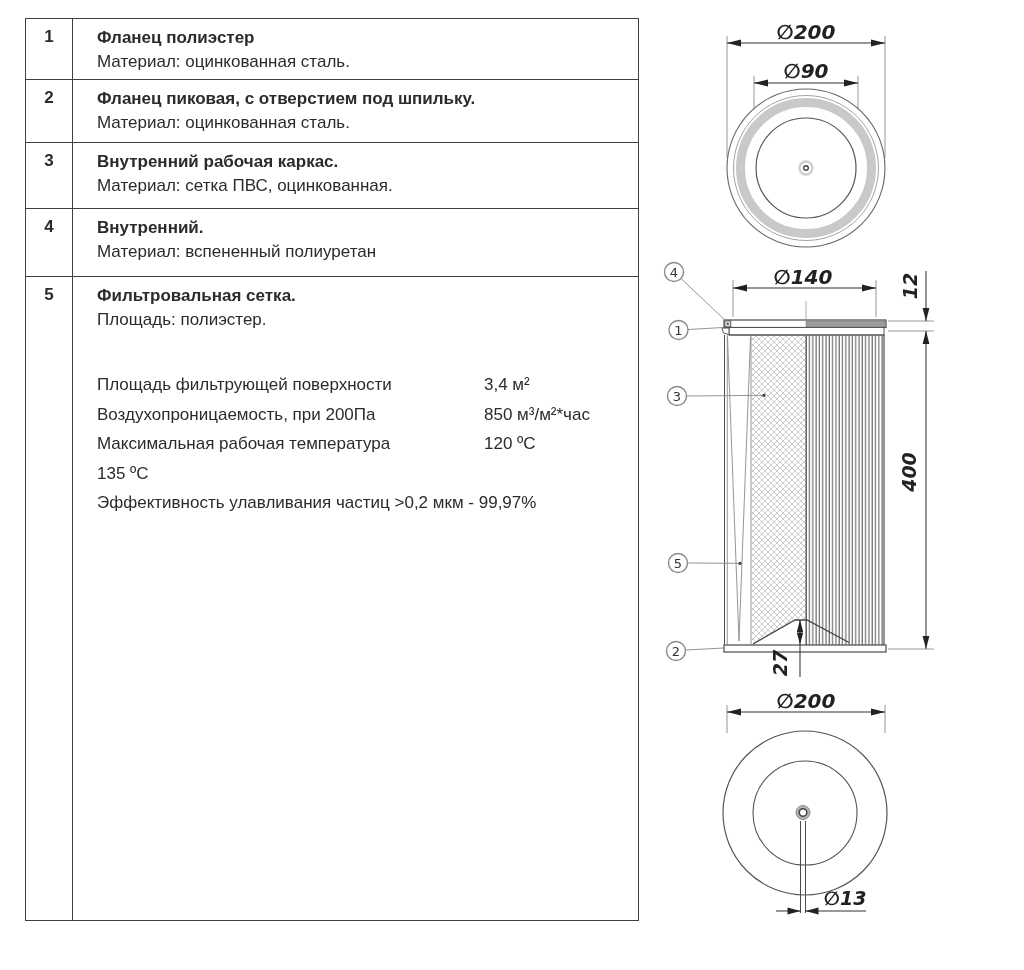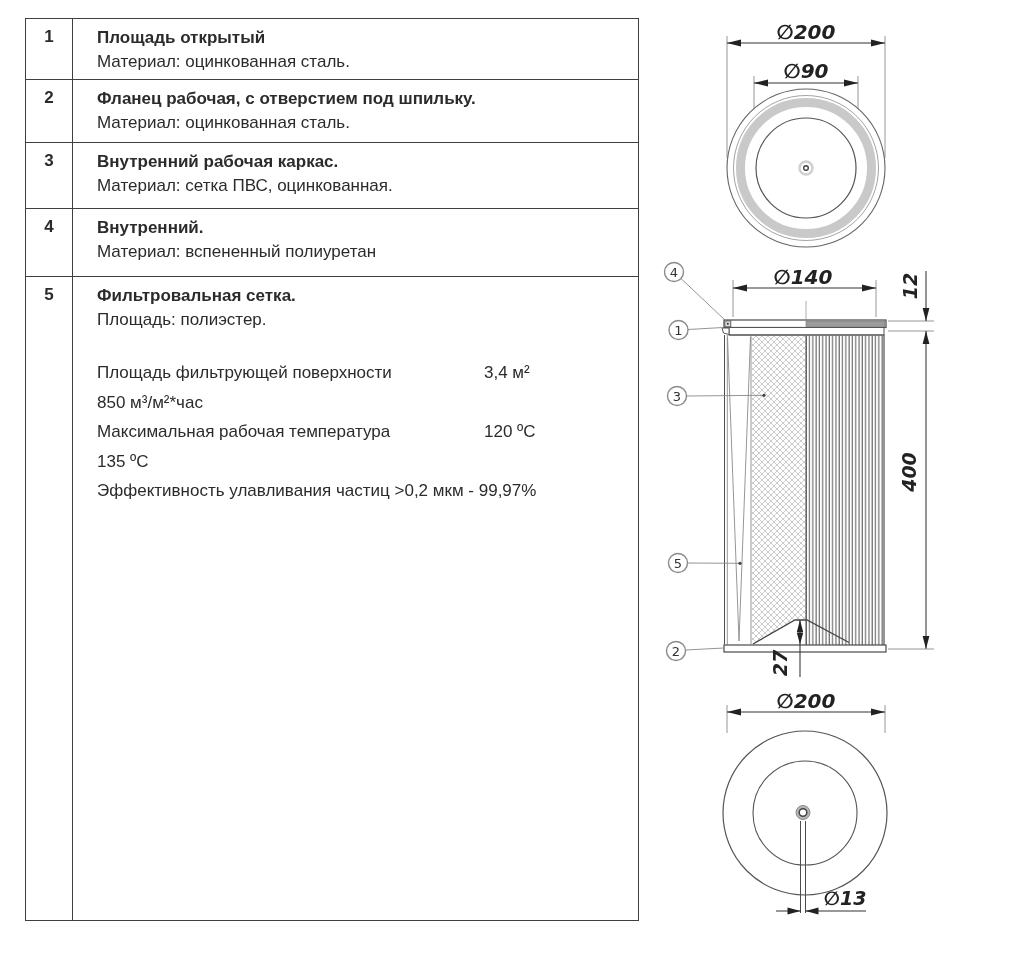--- a/index.html
+++ b/index.html
@@ -12,21 +12,21 @@
       display:flex;flex-direction:column;background:#fff;}
   .t-row{display:grid;grid-template-columns:47px 1fr;
       border-bottom:1.5px solid #3f3f3f;box-sizing:border-box;}
   .t-row:last-child{border-bottom:none;flex:1;}
   .r1{height:61px}.r2{height:63px}.r3{height:66px}.r4{height:68px}
   .cell-num{border-right:1.5px solid #3f3f3f;box-sizing:border-box;
       text-align:center;font-weight:bold;font-size:17px;padding-top:8px;}
   .cell-body{padding:8px 12px 0 24px;font-size:17px;line-height:21px;}
   .part-title{font-weight:bold;margin-bottom:3px;}
   .part-desc{}
-  .specs{margin-top:28px;}
+  .specs{margin-top:40px;}
   .spec-row{display:grid;grid-template-columns:387px 1fr;line-height:29.5px;}
   .spec-note{line-height:29.5px;}
 
   
   .drawing{position:absolute;left:650px;top:0;width:374px;height:970px;}
   .ln{stroke:#4d4d4d;fill:none;}
   .thin{stroke:#8a8a8a;stroke-width:0.9;fill:none;}
   .dim{stroke:#333;stroke-width:1.05;fill:none;}
   .arr{fill:#222;stroke:none;}
   .dimtxt{font-family:"DejaVu Sans",sans-serif;font-style:italic;font-weight:600;
@@ -38,29 +38,29 @@
   .leader{stroke:#888;stroke-width:0.9;fill:none;}
 </style>
 </head>
 <body>
 
 <div class="parts-table">
 
   <div class="t-row r1">
     <div class="cell-num">1</div>
     <div class="cell-body">
-      <div class="part-title">Площадь открытый</div>
+      <div class="part-title">Фланец полиэстер</div>
       <div class="part-desc">Материал: оцинкованная сталь.</div>
     </div>
   </div>
 
   <div class="t-row r2">
     <div class="cell-num">2</div>
     <div class="cell-body">
-      <div class="part-title">Фланец рабочая, с отверстием под шпильку.</div>
+      <div class="part-title">Фланец пиковая, с отверстием под шпильку.</div>
       <div class="part-desc">Материал: оцинкованная сталь.</div>
     </div>
   </div>
 
   <div class="t-row r3">
     <div class="cell-num">3</div>
     <div class="cell-body">
       <div class="part-title">Внутренний рабочая каркас.</div>
       <div class="part-desc">Материал: сетка ПВС, оцинкованная.</div>
     </div>
@@ -79,20 +79,21 @@
     <div class="cell-body">
       <div class="part-title">Фильтровальная сетка.</div>
       <div class="part-desc">Площадь: полиэстер.</div>
 
       <div class="specs">
         <div class="spec-row">
           <span>Площадь фильтрующей поверхности</span>
           <span>3,4 м²</span>
         </div>
         <div class="spec-row">
+          <span>Воздухопроницаемость, при 200Па</span>
           <span>850 м³/м²*час</span>
         </div>
         <div class="spec-row">
           <span>Максимальная рабочая температура</span>
           <span>120 ºС</span>
         </div>
         <div class="spec-row">
           <span>135 ºС</span>
         </div>
         <div class="spec-note">Эффективность улавливания частиц &gt;0,2 мкм - 99,97%</div>

